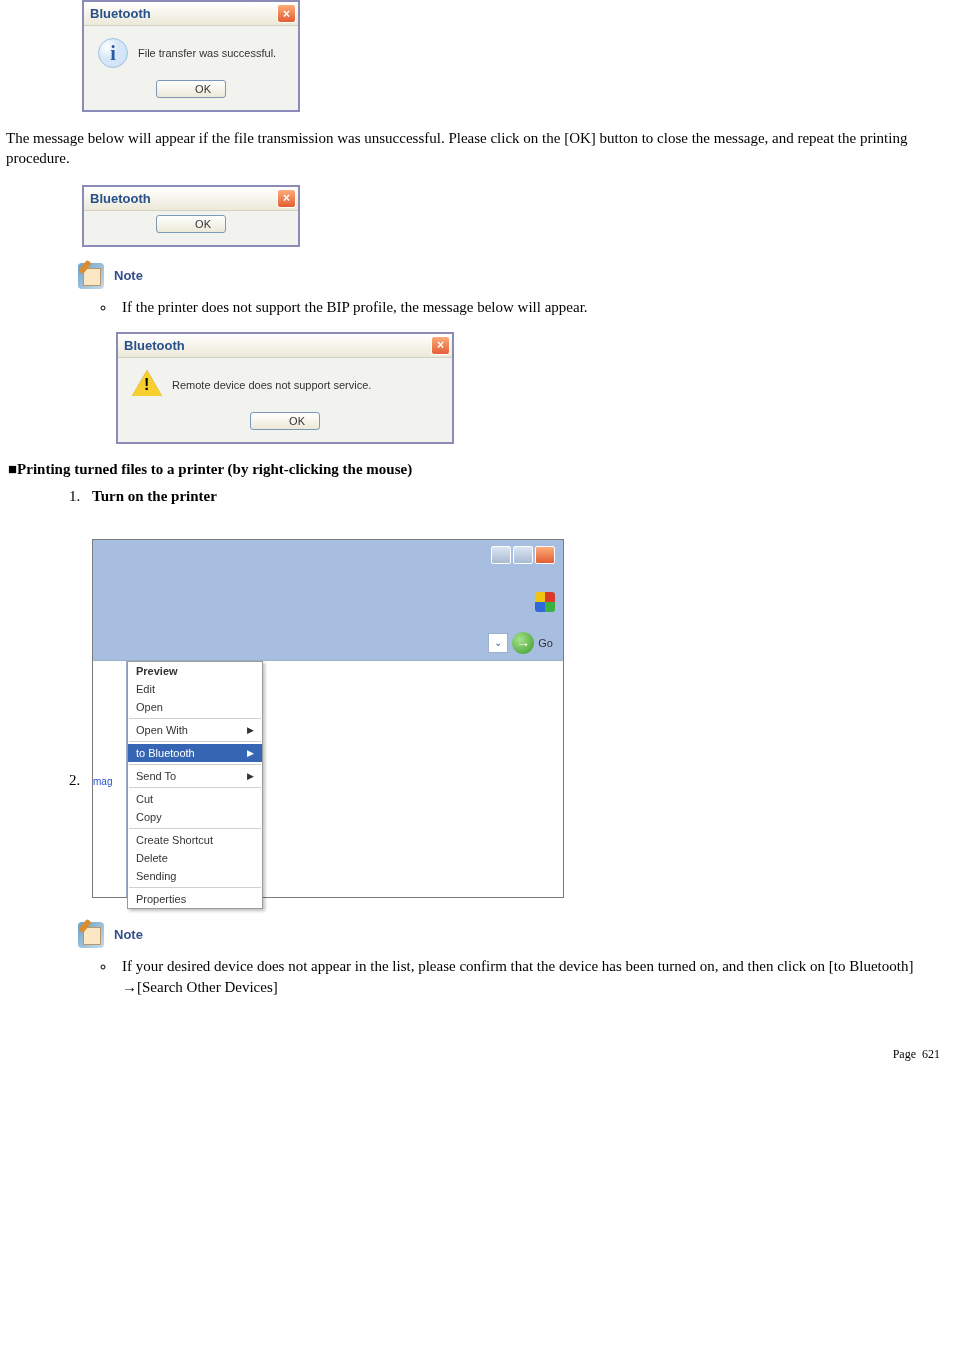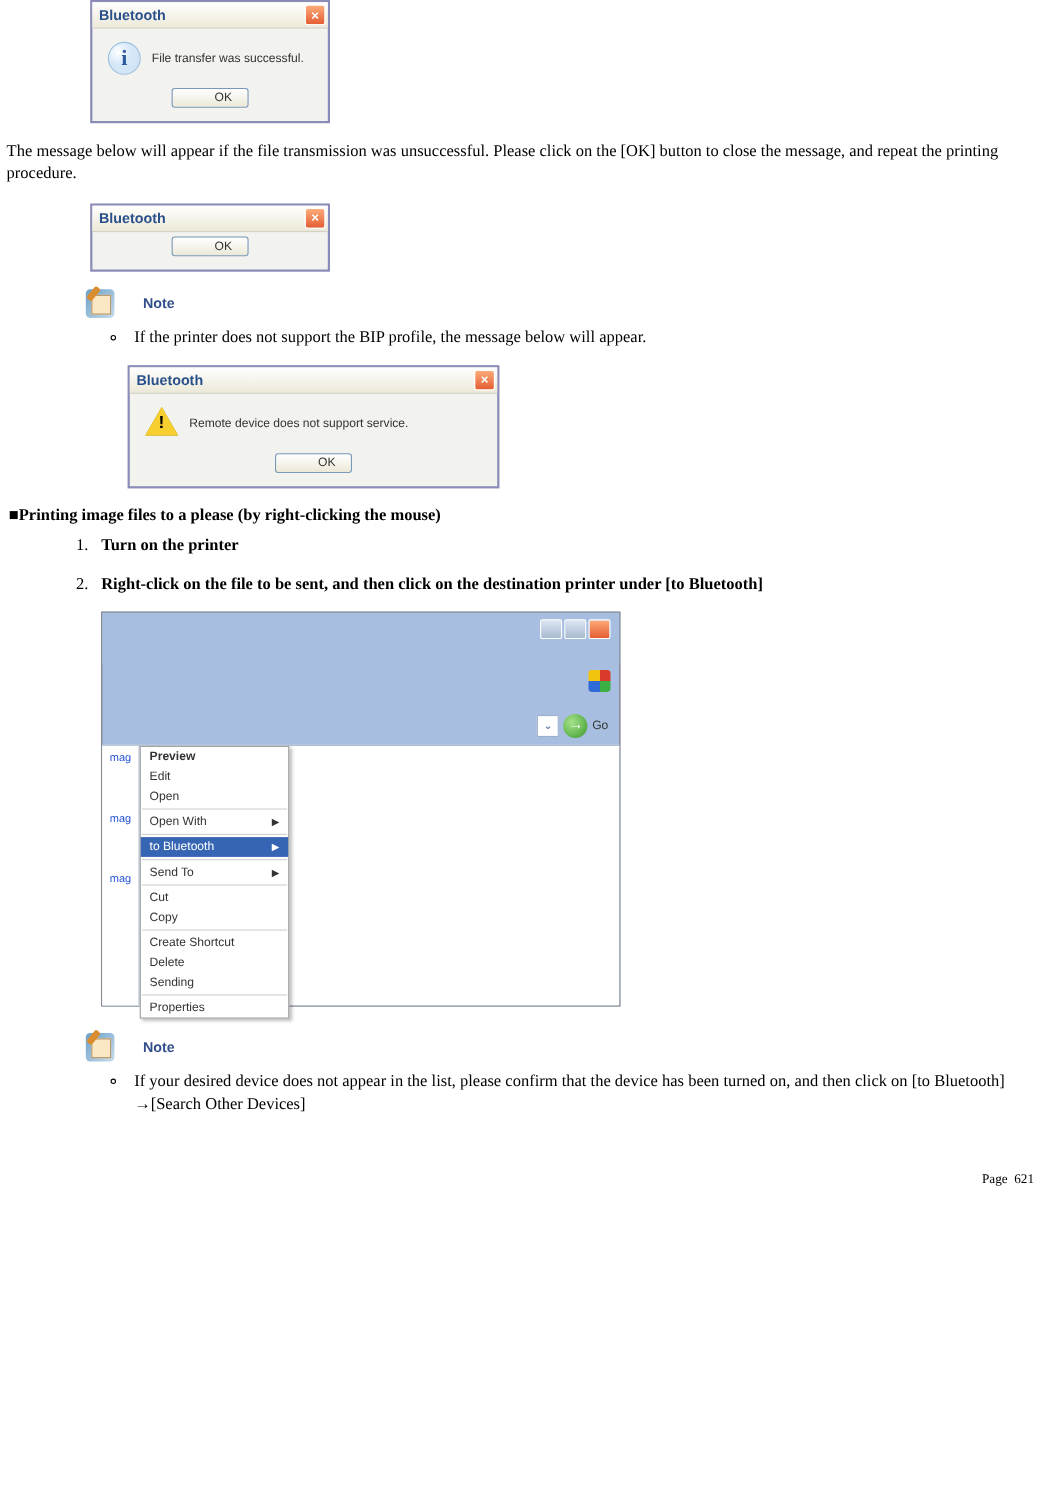--- a/index.html
+++ b/index.html
@@ -67,21 +67,21 @@
     border-right: 15px solid transparent;
     border-bottom: 26px solid #f7cf2f;
     filter: drop-shadow(0 0 0.5px #9a7a00);
   }
   .icon-warn::after {
     content: "!"; position: absolute; left: -3px; top: 6px;
     font-family: Arial; font-weight: bold; font-size: 16px; color: #000;
   }
 
   
-  .note-row { display: flex; align-items: center; gap: 26px; margin-left: 48px; margin-top: 10px; padding-left: 24px; }
+  .note-row { display: flex; align-items: center; gap: 10px; margin-left: 48px; margin-top: 10px; padding-left: 24px; }
   .note-icon {
     width: 26px; height: 26px;
     background: linear-gradient(135deg, #6aa0c8, #c8dceb);
     border-radius: 4px;
     position: relative;
   }
   .note-icon::before {
     content: ""; position: absolute; left: 5px; top: 5px; width: 16px; height: 16px;
     background: #fbe7c4; border: 1px solid #b6966b;
   }
@@ -112,21 +112,21 @@
   .fig-top { height: 46px; background: #a7bee0; display: flex; justify-content: flex-end; padding: 6px 8px 0 0; gap: 2px; }
   .win-ctl { width: 20px; height: 18px; border: 1px solid #fff; border-radius: 2px; background: linear-gradient(to bottom,#dce6f2,#a8bad2); }
   .win-ctl.close { background: linear-gradient(to bottom,#fdab7a,#e35e33); }
   .fig-flag { width: 20px; height: 20px; margin: 6px 8px 0 0; background: conic-gradient(#d93a2a 0 90deg,#3cb043 90deg 180deg,#2e6bd6 180deg 270deg,#f1c40f 270deg 360deg); border-radius: 3px; float: right; }
   .fig-addr { clear: both; display: flex; justify-content: flex-end; align-items: center; gap: 4px; padding: 20px 10px 6px 0; }
   .addr-drop { width: 20px; height: 20px; background: #fff; border: 1px solid #9cb0c9; display:flex; align-items:center; justify-content:center; font-size:10px; color:#4a6a9a; }
   .go-btn { width: 22px; height: 22px; background: radial-gradient(circle at 35% 35%, #a5e28a, #3a9a2a); border-radius: 50%; display:flex; align-items:center; justify-content:center; color:#fff; font-weight:bold; font-size:14px; }
   .go-label { font-family: Tahoma, Arial; font-size: 11px; color: #333; }
 
   .fig-main { display: flex; background: #fff; border-top: 1px solid #9cb0c9; }
-  .fig-left { width: 34px; background: #fff; border-right: 1px solid #9cb0c9; display:flex; flex-direction:column; align-items:center; padding-top: 6px; gap: 44px; font-family: Tahoma, Arial; font-size: 10px; color: #2454d8; }
+  .fig-left { width: 34px; background: #fff; border-right: 1px solid #9cb0c9; display:flex; flex-direction:row; align-items:center; padding-top: 6px; gap: 30px; font-family: Tahoma, Arial; font-size: 10px; color: #2454d8; }
   .mag-label { transform: translateY(0); }
   .fig-stack { position: relative; flex: 1; }
 
   .ctx-menu {
     position: absolute; left: 0; top: 0;
     width: 136px;
     background: #fff; border: 1px solid #9b9b9b;
     box-shadow: 2px 2px 3px rgba(0,0,0,0.25);
     font-family: Tahoma, Arial; font-size: 11px; color: #333;
   }
@@ -216,28 +216,27 @@
           <div class="icon-warn"></div>
         </div>
       <span>Remote device does not support service.</span>
     </div>
     <div class="dialog-footer">
       <span class="ok-btn">OK</span>
     </div>
   </div>
 </div>
 
-<p class="section-heading"><span class="sq">■</span><span>Printing image files to a please (by right-clicking the mouse)</span></p>
+<p class="section-heading"><span class="sq">■</span><span>Printing turned files to a printer (by right-clicking the mouse)</span></p>
 
 <ol class="steps">
   <li>
     <span class="step-title">Turn on the printer</span>
   </li>
   <li>
-    <span class="step-title">Right-click on the file to be sent, and then click on the destination printer under [to Bluetooth]</span>
 
     
     <div class="figure-wrap">
       <div class="fig-top">
         <div class="win-ctl"></div>
         <div class="win-ctl"></div>
         <div class="win-ctl close"></div>
       </div>
       <div style="text-align:right;">
           <div class="fig-flag"></div>

